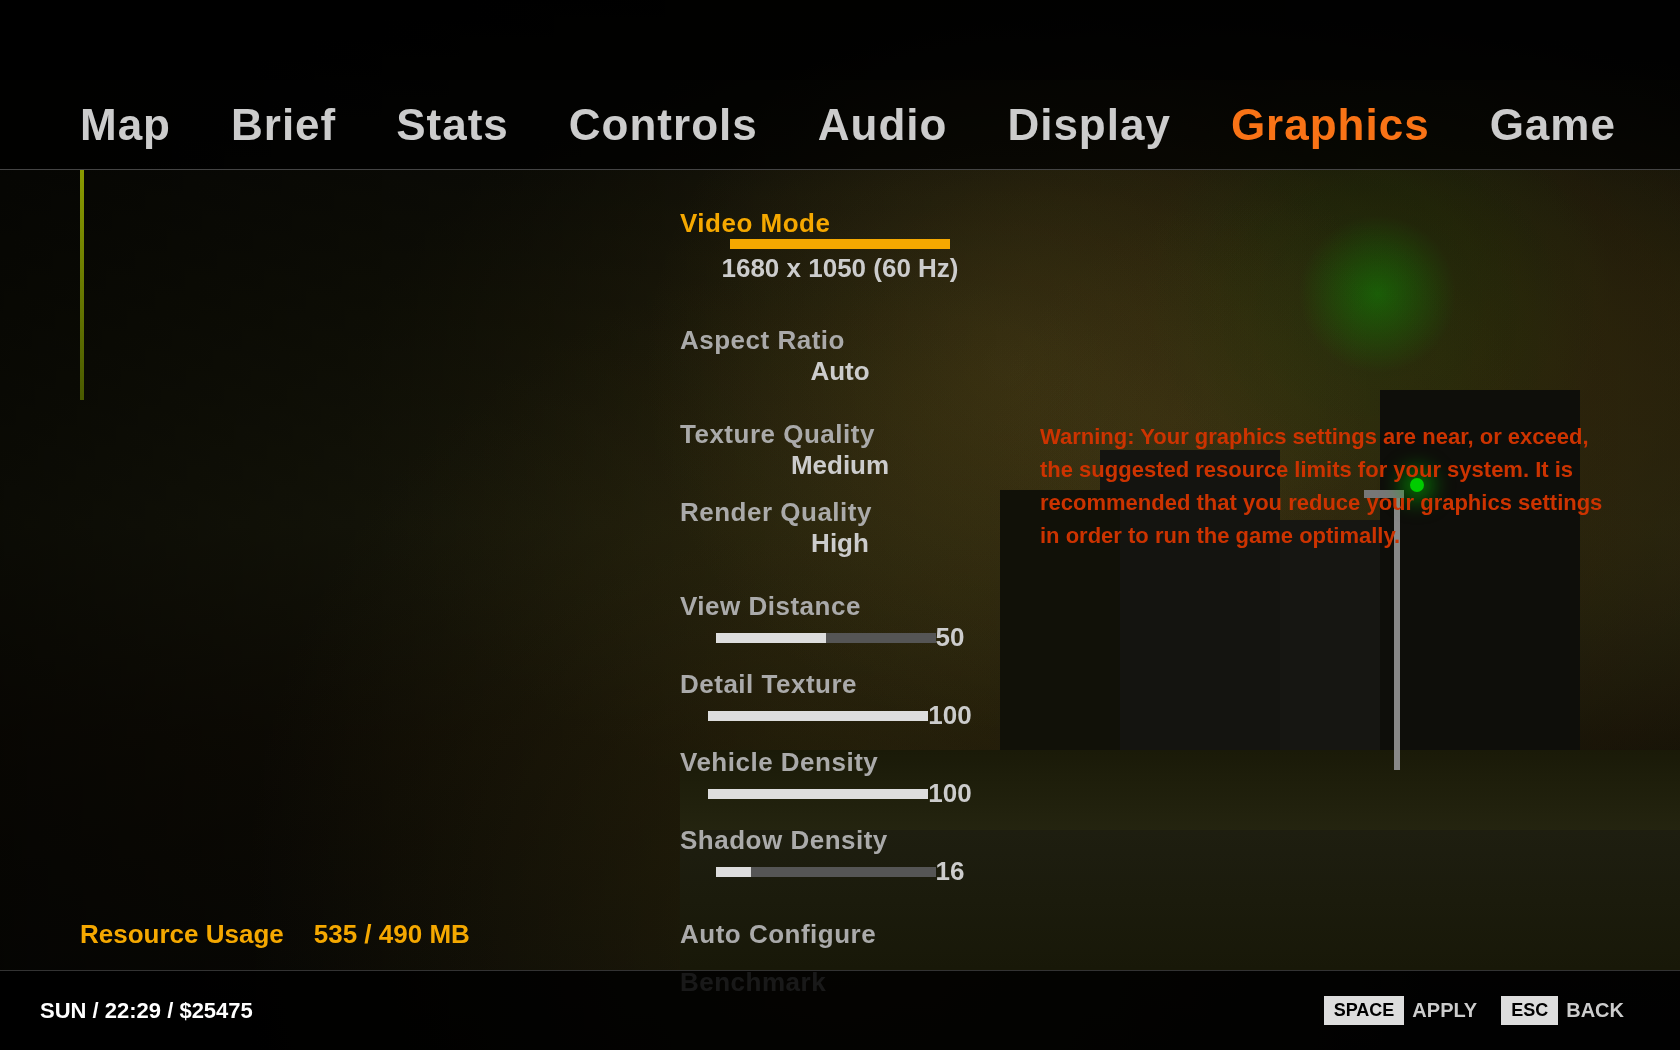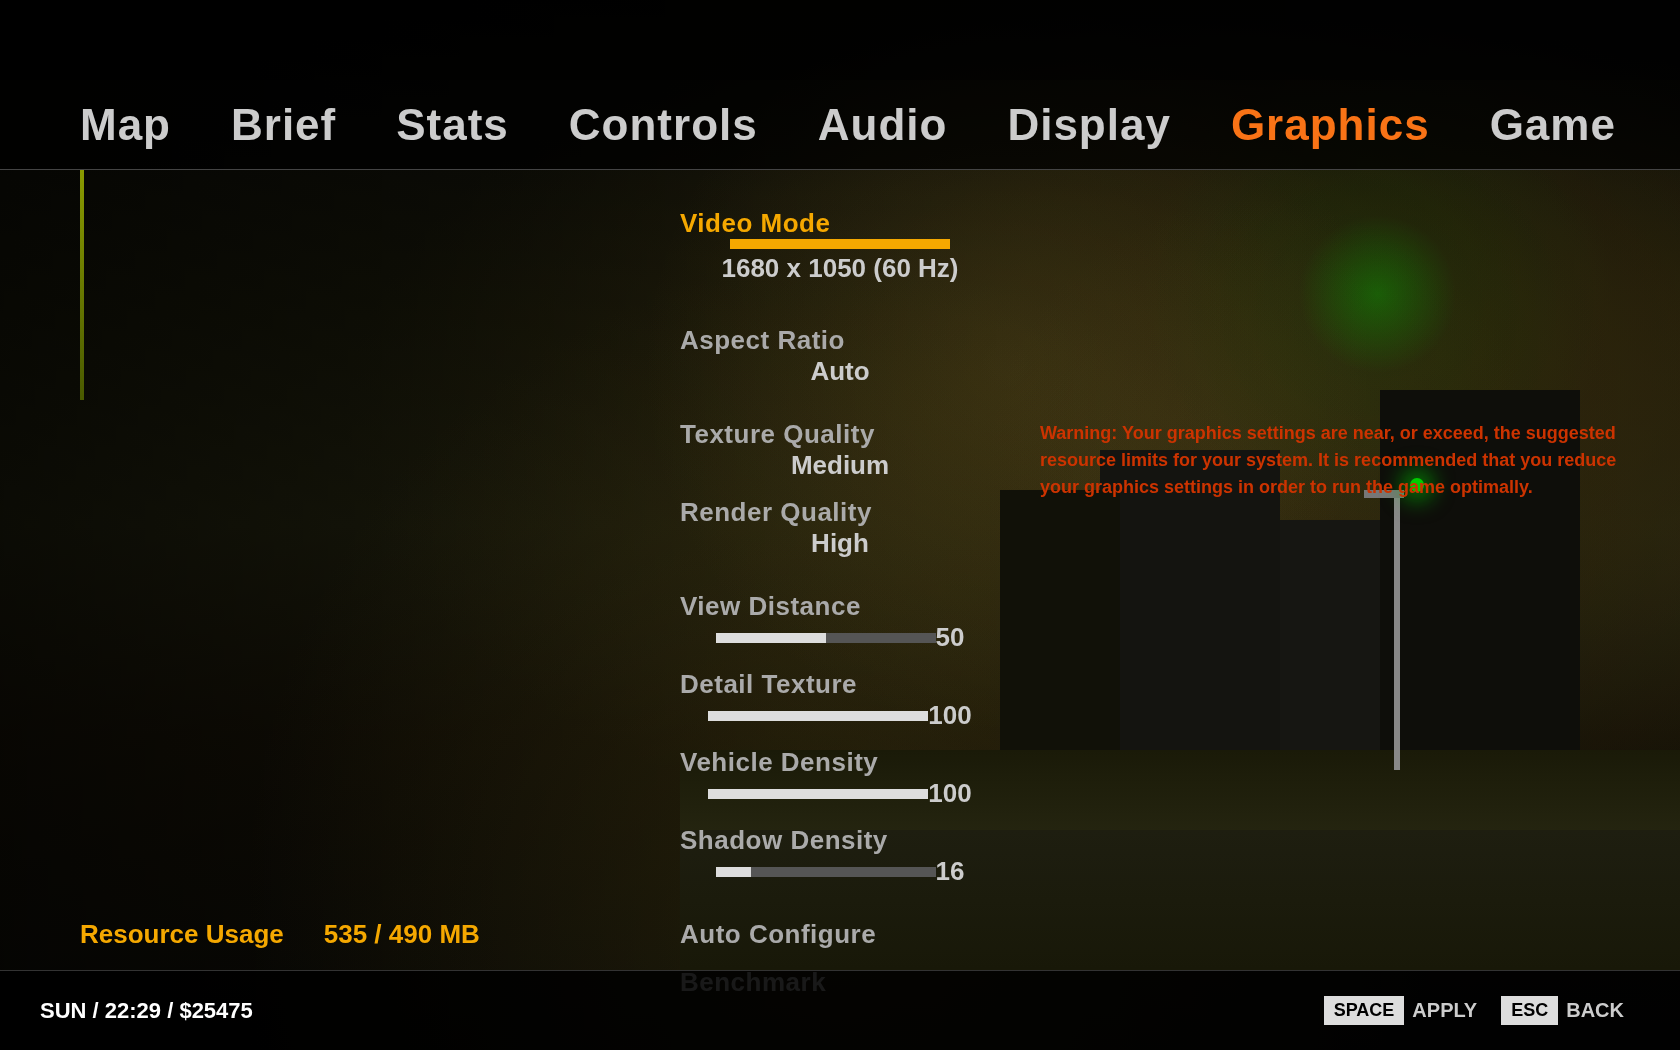--- a/index.html
+++ b/index.html
@@ -177,36 +177,36 @@
       background: linear-gradient(180deg, #8a9a00 0%, #6a7a00 50%, #4a5a00 100%);
       z-index: 6;
     }
 
     
     .warning-text {
       position: absolute;
       right: 60px;
       top: 420px;
       width: 580px;
-      font-size: 18px;
+      font-size: 22px;
       font-weight: bold;
       color: #cc3300;
       line-height: 1.5;
       font-family: 'Arial', sans-serif;
       z-index: 6;
     }
 
     
     .resource-row {
       position: absolute;
       bottom: 100px;
       left: 80px;
       display: flex;
       align-items: center;
-      gap: 40px;
+      gap: 30px;
       z-index: 6;
     }
 
     .resource-label {
       font-size: 26px;
       font-weight: bold;
       color: #f5a800;
       font-family: 'Arial', sans-serif;
     }
 

